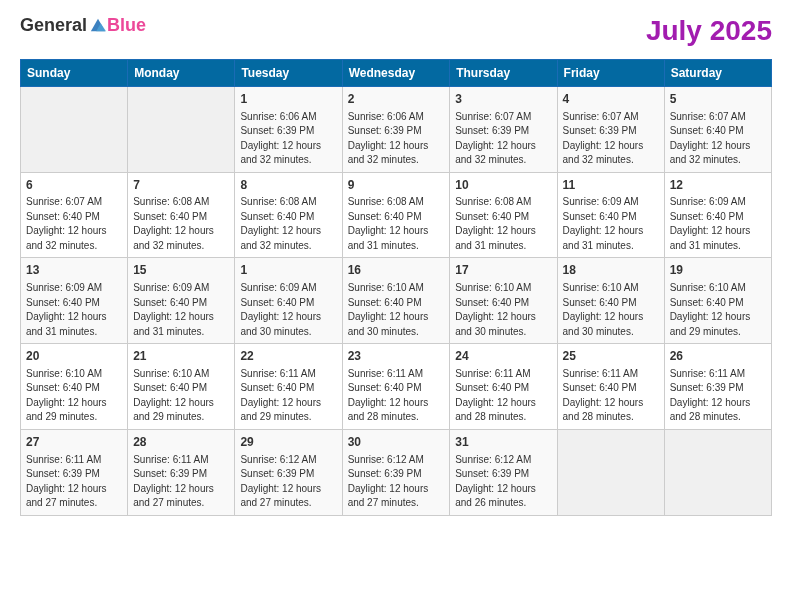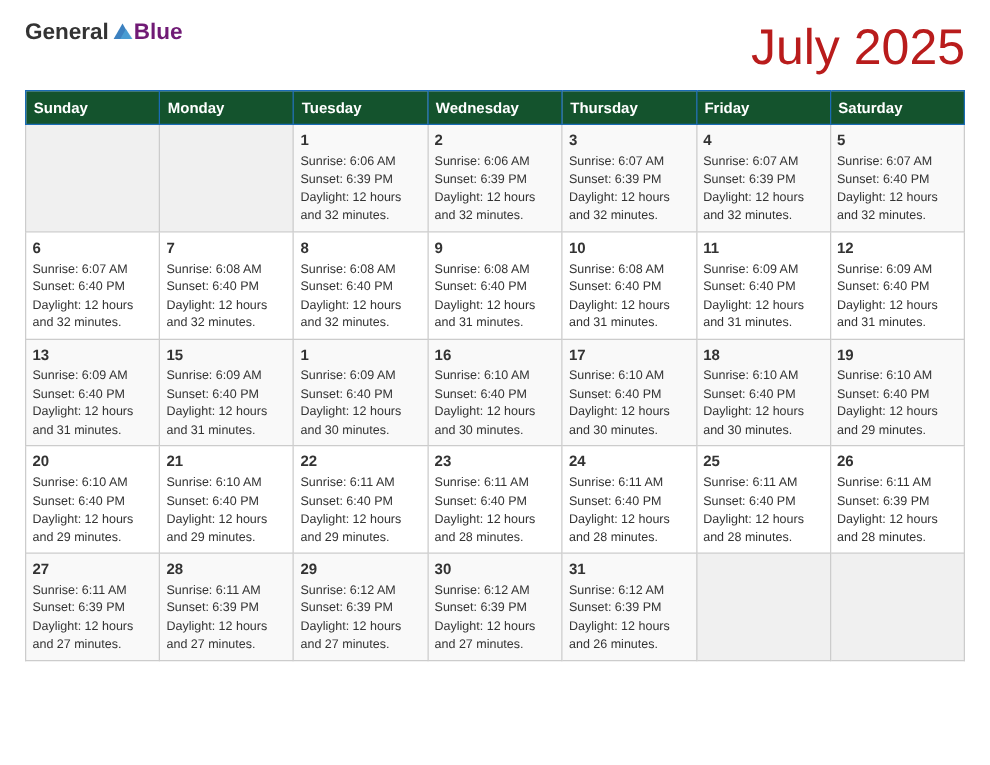--- a/index.html
+++ b/index.html
@@ -22,55 +22,55 @@
     }
     .logo-text-general {
       font-size: 18px;
       font-weight: bold;
       color: #333;
       line-height: 1;
     }
     .logo-text-blue {
       font-size: 18px;
       font-weight: bold;
-      color: #701a75;
+      color: #ec4899;
       line-height: 1;
     }
     .logo-icon {
       display: inline-block;
       width: 18px;
       height: 16px;
       margin-left: 2px;
       vertical-align: middle;
     }
     .logo-row {
       display: flex;
       align-items: center;
     }
     .title-area {
       text-align: right;
     }
     .month-title {
-      font-size: 40px;
-      font-weight: normal;
-      color: #b91c1c;
+      font-size: 28px;
+      font-weight: bold;
+      color: #a21caf;
       line-height: 1.1;
     }
     .location-title {
       font-size: 16px;
       color: #333;
       font-weight: normal;
     }
     table {
       width: 100%;
       border-collapse: collapse;
       font-size: 10.5px;
     }
     thead tr th {
-      background-color: #14532d;
+      background-color: #0369a1;
       color: #fff;
       font-size: 12px;
       font-weight: bold;
       padding: 6px 6px;
       text-align: left;
       border: 1px solid #1a6bb5;
     }
     tbody tr td {
       border: 1px solid #ccc;
       vertical-align: top;

